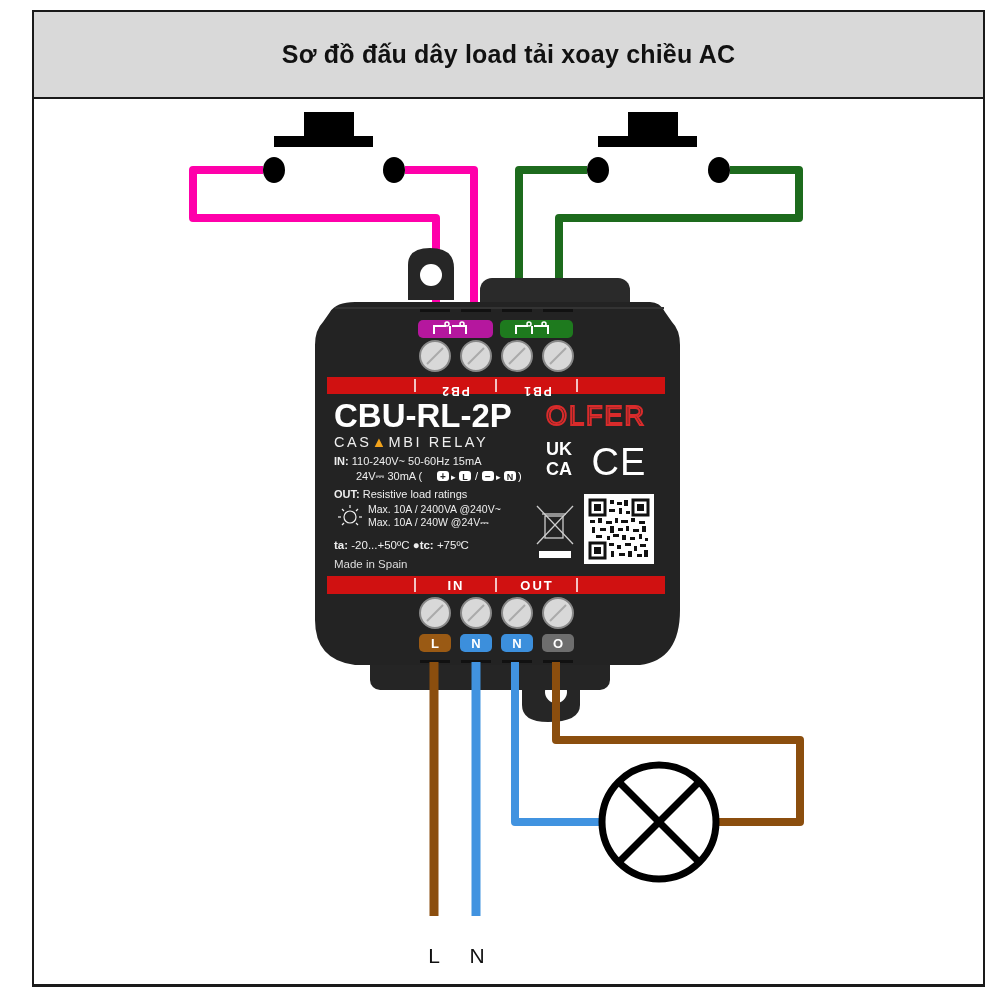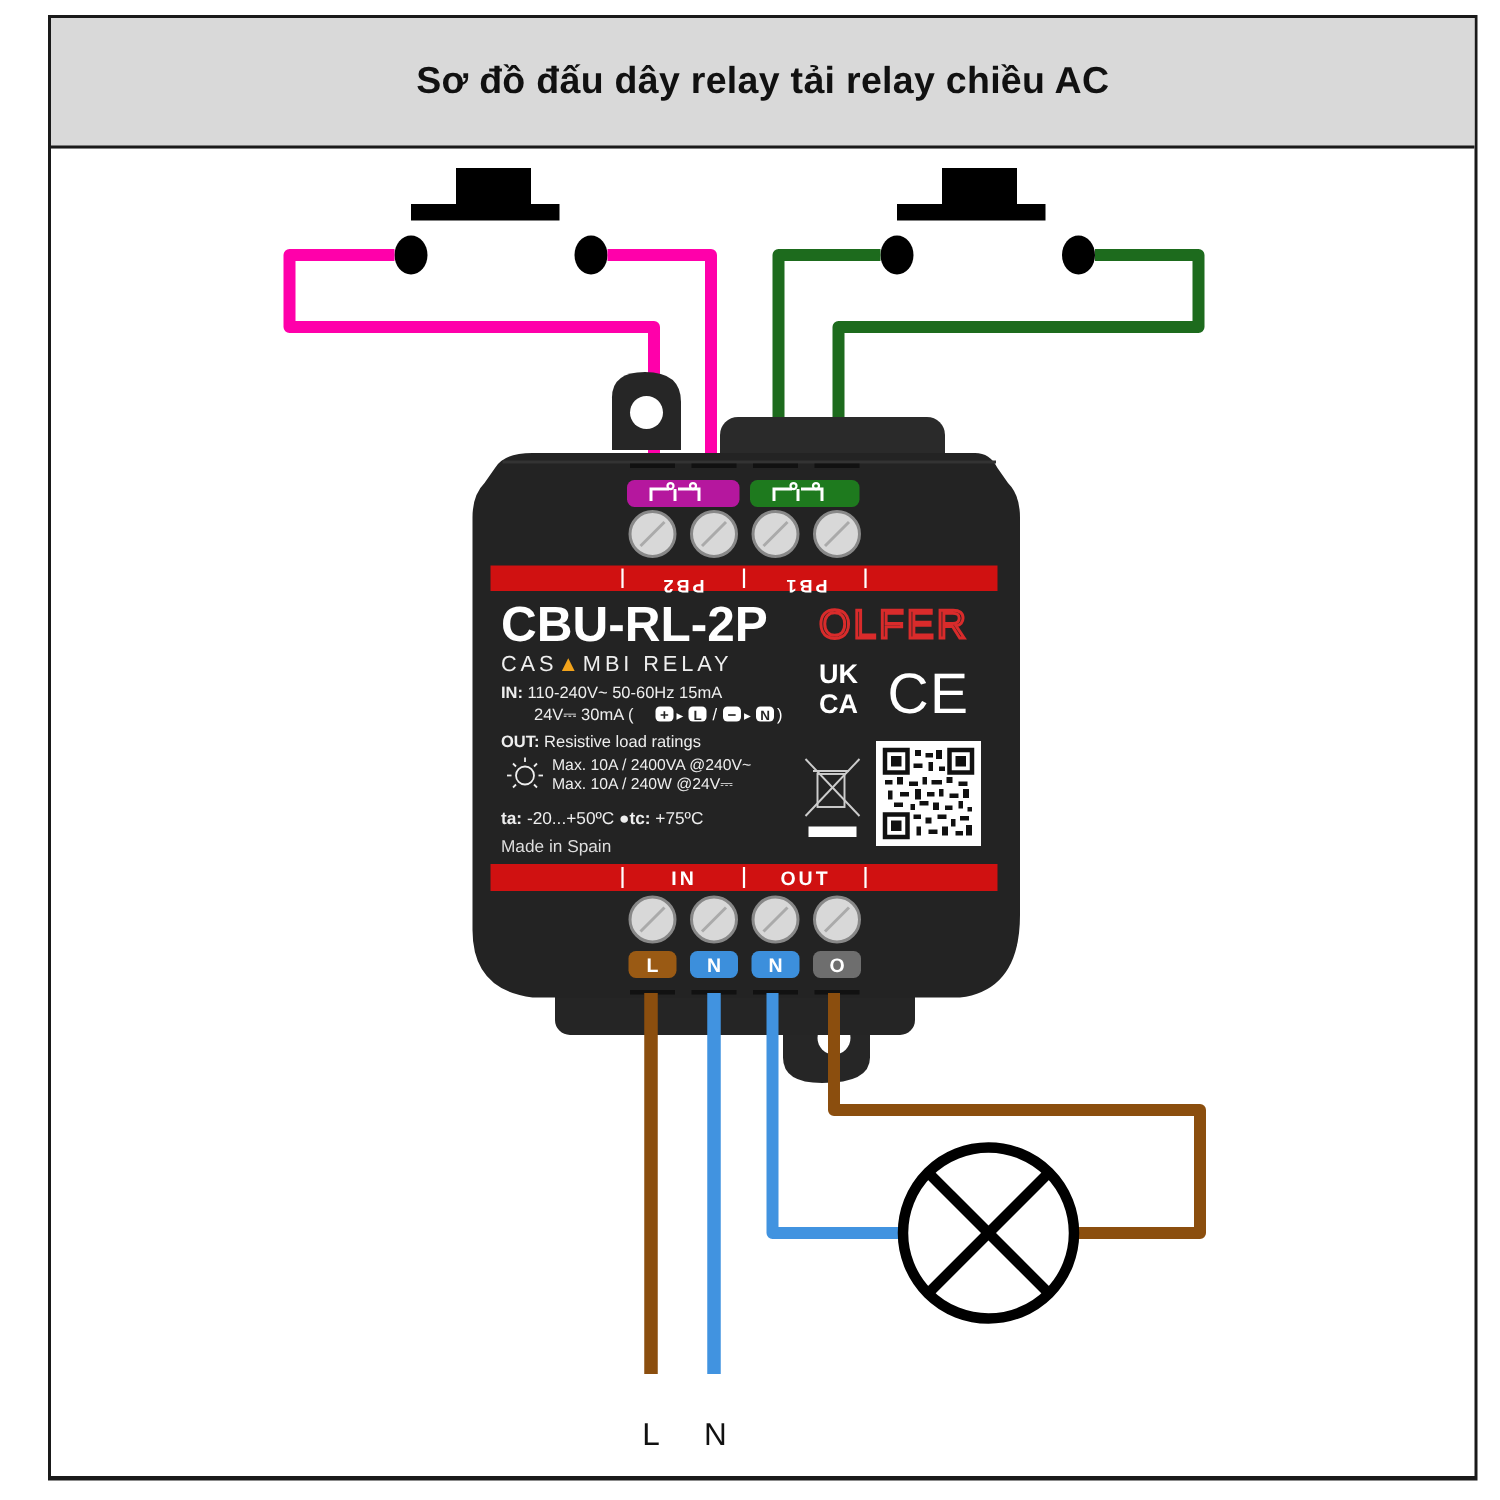--- a/index.html
+++ b/index.html
@@ -8,21 +8,21 @@
   .header { position: absolute; left: 0; top: 0; right: 0; height: 85px; background: #d9d9d9; border-bottom: 2px solid #1a1a1a; display: flex; align-items: center; justify-content: center; }
   .header-title { font-family: "Liberation Sans", sans-serif; font-weight: bold; font-size: 25px; color: #111; letter-spacing: 0.2px; }
   svg.diagram { position: absolute; left: 0; top: 0; }
   .svg-text { font-family: "Liberation Sans", sans-serif; }
 </style>
 </head>
 <body>
 
 <div class="frame">
   <div class="header">
-    <span class="header-title">Sơ đồ đấu dây relay tải relay chiều AC</span>
+    <span class="header-title">Sơ đồ đấu dây load tải xoay chiều AC</span>
   </div>
 </div>
 
 <svg class="diagram" width="1000" height="1000" viewBox="0 0 1000 1000">
 
   <g>
     <rect x="304" y="112" width="50" height="26" fill="#000"></rect>
     <rect x="274" y="136" width="99" height="11" fill="#000"></rect>
     <ellipse cx="274" cy="170" rx="11" ry="13" fill="#000"></ellipse>
     <ellipse cx="394" cy="170" rx="11" ry="13" fill="#000"></ellipse>

